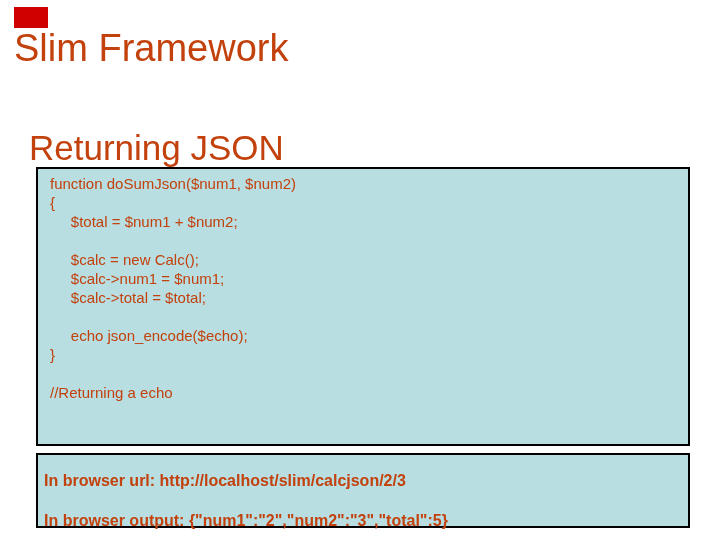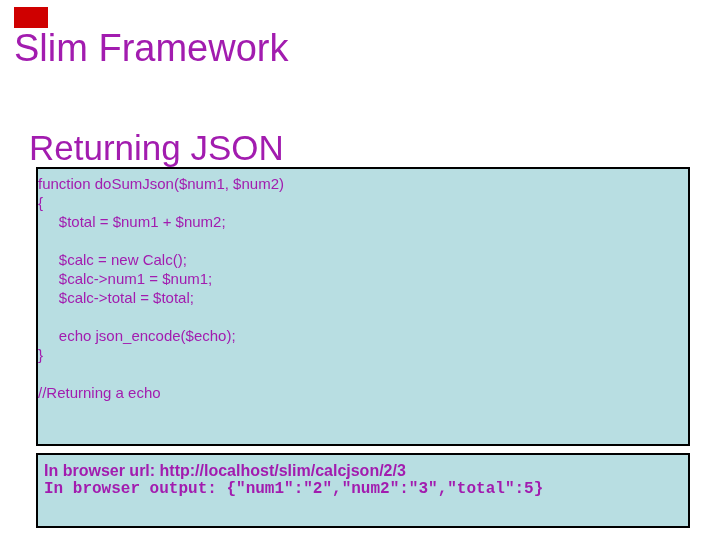--- a/index.html
+++ b/index.html
@@ -7,21 +7,21 @@
     padding: 0;
     background: #ffffff;
   }
   .slide {
     position: relative;
     width: 720px;
     height: 540px;
     background: #ffffff;
     overflow: hidden;
     font-family: "Liberation Sans", "DejaVu Sans", sans-serif;
-    color: #a21caf;
+    color: #c2410c;
   }
   .accent-rect {
     position: absolute;
     left: 14px;
     top: 7px;
     width: 34px;
     height: 21px;
     background: #cf0000;
   }
   .slide-title {
@@ -45,41 +45,41 @@
     position: absolute;
     left: 36px;
     width: 654px;
     background: #b8dee2;
     border: 2px solid #000000;
     box-sizing: border-box;
   }
   .code-box {
     top: 167px;
     height: 279px;
-    padding: 5px 0;
+    padding: 5px 12px;
     font-size: 15px;
     line-height: 19px;
   }
   .code-line {
     white-space: pre;
     min-height: 19px;
   }
   .result-box {
     top: 453px;
     height: 75px;
-    padding: 7px 6px;
+    padding: 17px 6px;
     font-size: 16px;
     font-weight: bold;
     line-height: 18px;
   }
   .result-line {
     white-space: pre;
   }
   .result-line.second {
-    font-family: Liberation Mono, monospace;
+    margin-top: 22px;
   }
 </style>
 </head>
 <body>
 
 <div class="slide">
 
   <div class="accent-rect" style="background: rgb(207, 0, 0);"></div>
 
   <div class="slide-title">Slim Framework</div>

